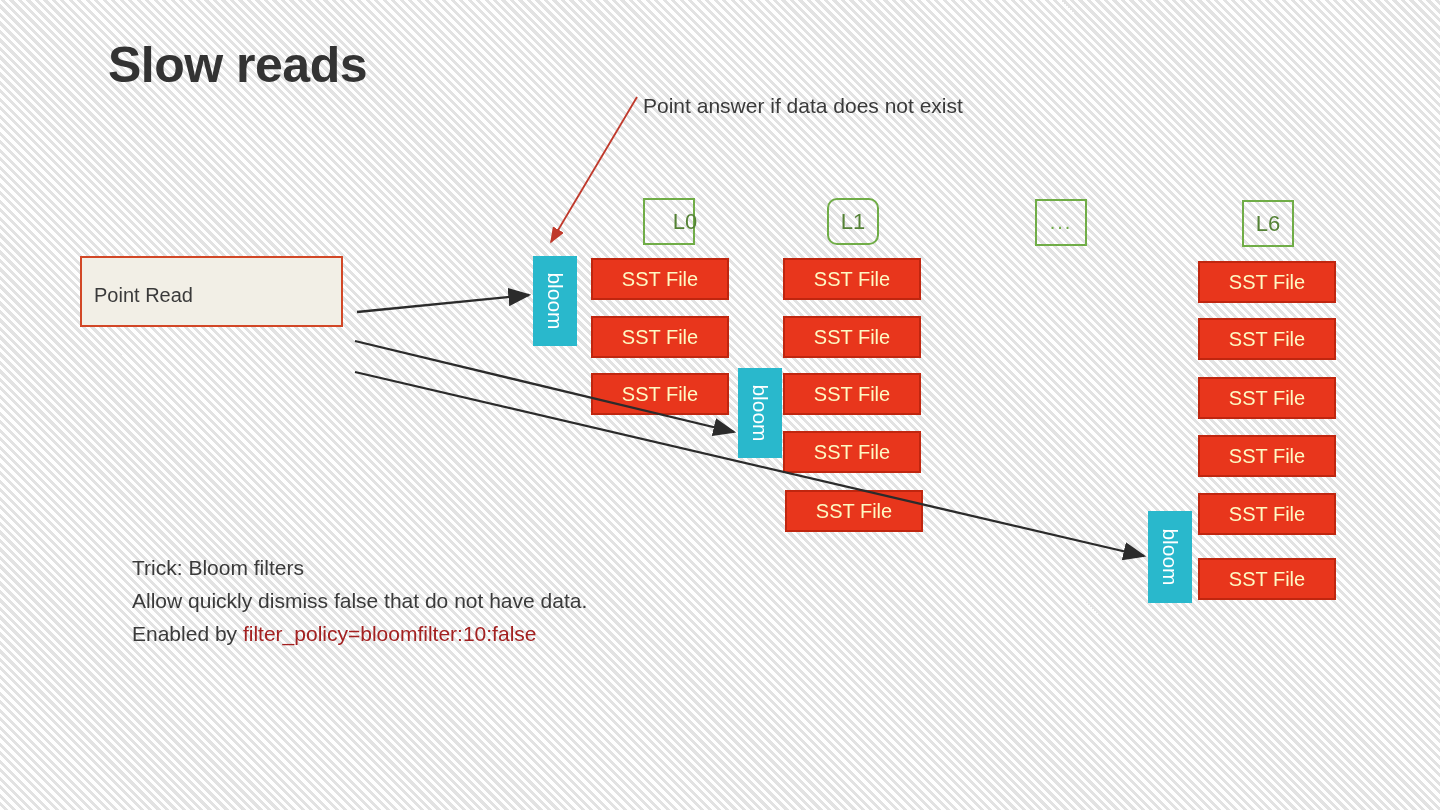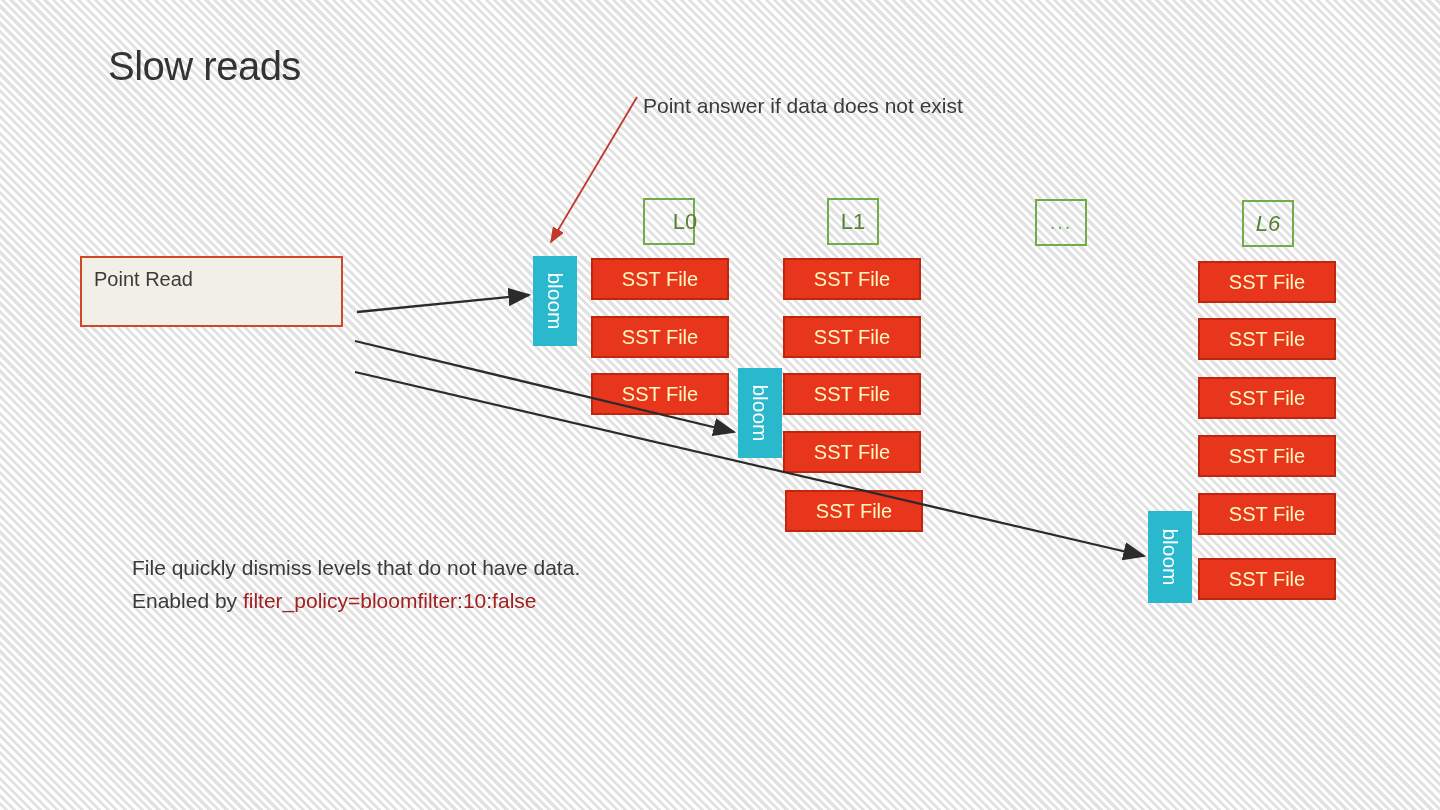--- a/index.html
+++ b/index.html
@@ -23,23 +23,23 @@
       rgba(255,255,255,0.95) 3px,
       rgba(225,225,225,0.95) 3px,
       rgba(225,225,225,0.95) 6px
     );
     overflow: hidden;
   }
 
   .title {
     position: absolute;
     left: 108px;
-    top: 44px;
-    font-size: 40px;
-    font-weight: normal;
+    top: 36px;
+    font-size: 50px;
+    font-weight: bold;
     color: #333333;
     letter-spacing: -0.5px;
     white-space: nowrap;
   }
 
   .annot-note {
     position: absolute;
     left: 643px;
     top: 94px;
     font-size: 21px;
@@ -56,20 +56,21 @@
     background: #f2efe6;
     border: 2px solid #d24726;
     box-sizing: border-box;
     padding: 8px 0 0 12px;
   }
   .pointread-line {
     font-size: 20px;
     color: #3a3a3a;
     line-height: 27px;
     white-space: nowrap;
+    margin-top: 16px;
   }
 
   .level-label {
     position: absolute;
     width: 52px;
     height: 47px;
     border: 2px solid #70ad47;
     box-sizing: border-box;
     color: #548235;
     font-size: 22px;
@@ -146,23 +147,23 @@
 
   <div class="title">Slow reads</div>
 
   <div class="annot-note">Point answer if data does not exist</div>
 
   <div class="pointread-box">
     <div class="pointread-line">Point Read</div>
   </div>
 
   <div class="level-label" style="left:643px; top:198px;padding-left:32px;">L0</div>
-  <div class="level-label" style="left:827px; top:198px;">L1</div>
+  <div class="level-label" style="left:827px; top:198px;border-radius:10px;">L1</div>
   <div class="level-label dots" style="left:1035px; top:199px;">...</div>
-  <div class="level-label" style="left:1242px; top:200px;font-style:italic;">L6</div>
+  <div class="level-label" style="left:1242px; top:200px;">L6</div>
 
   <div class="bloom" style="left:533px; top:256px; height:90px;">
     <span>bloom</span>
   </div>
 
   <div class="sst" style="left:591px; top:258px;">SST File</div>
   <div class="sst" style="left:591px; top:316px;">SST File</div>
   <div class="sst" style="left:591px; top:373px;">SST File</div>
 
   <div class="bloom" style="left:738px; top:368px; height:90px;">
@@ -199,17 +200,18 @@
     <line x1="637" y1="97" x2="551" y2="242" stroke="#c0392b" stroke-width="1.8" marker-end="url(#head-red)"></line>
 
     <line x1="357" y1="312" x2="529" y2="295" stroke="#2b2b2b" stroke-width="2.3" marker-end="url(#head-dark)"></line>
 
     <line x1="355" y1="341" x2="734" y2="432" stroke="#2b2b2b" stroke-width="2.3" marker-end="url(#head-dark)"></line>
 
     <line x1="355" y1="372" x2="1144" y2="556" stroke="#2b2b2b" stroke-width="2.3" marker-end="url(#head-dark)"></line>
   </svg>
 
   <div class="notes">
-    <div class="note-line">File quickly dismiss levels that do not have data.</div>
+    <div class="note-line">Trick: Bloom filters</div>
+    <div class="note-line">Allow quickly dismiss false that do not have data.</div>
     <div class="note-line"><span>Enabled by </span><span class="note-code">filter_policy=bloomfilter:10:false</span></div>
   </div>
 
 </div>
 
 </body></html>

